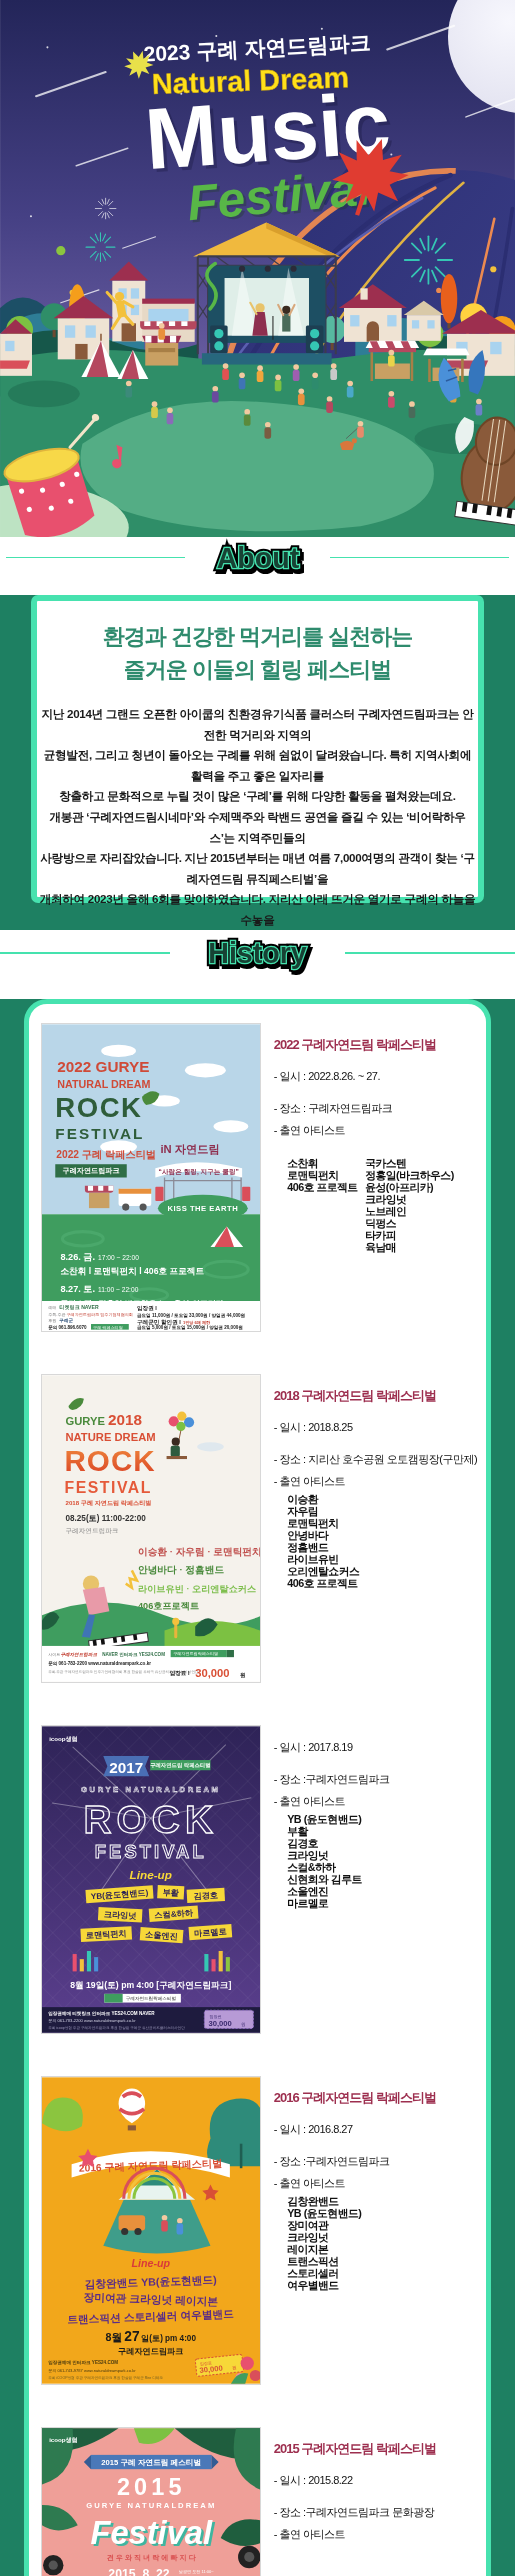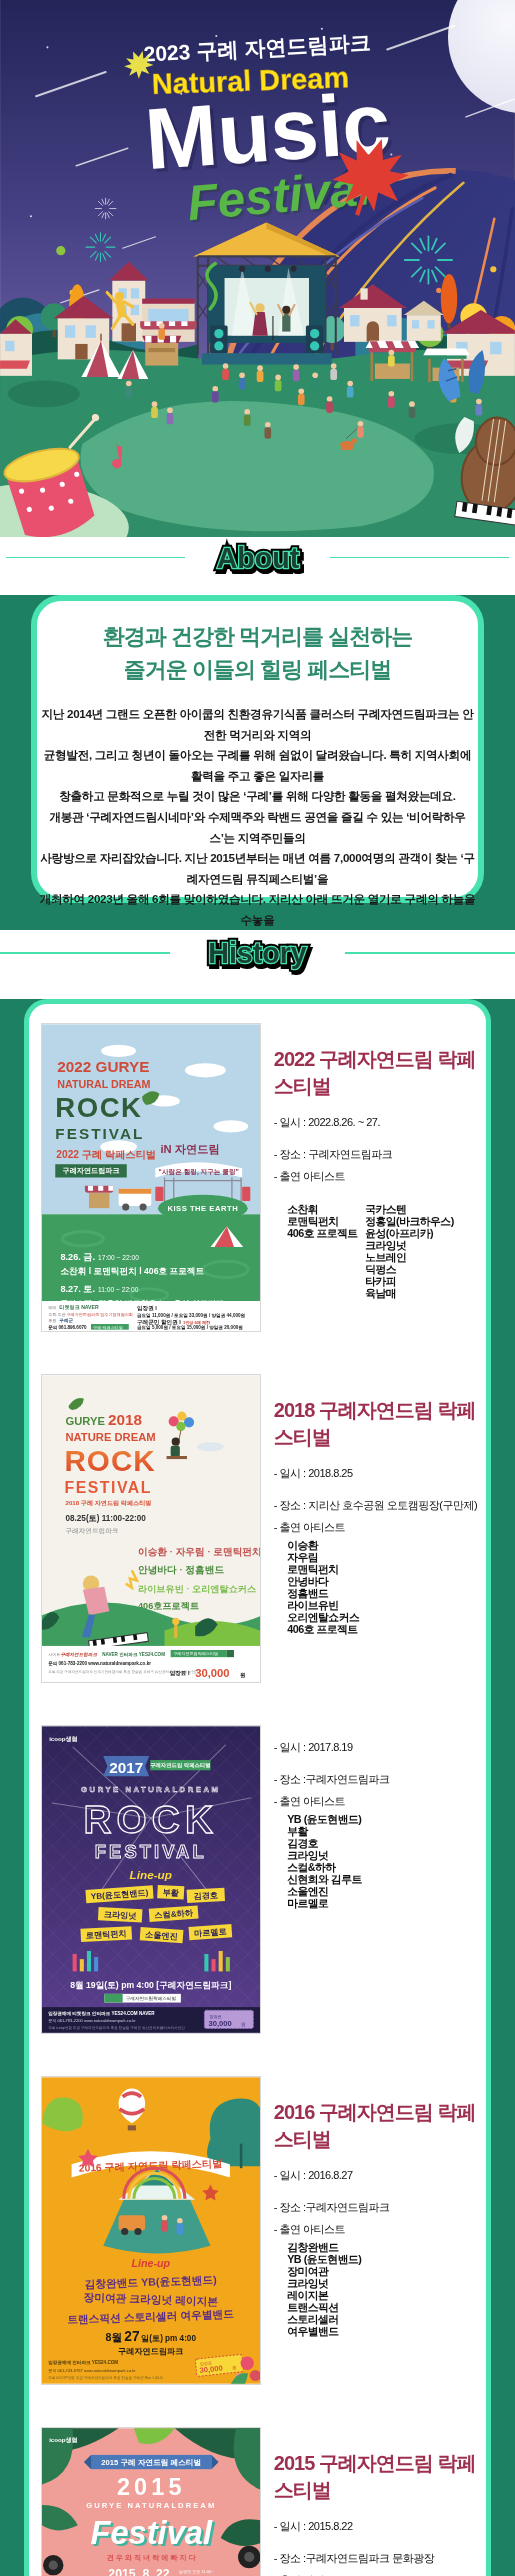--- a/index.html
+++ b/index.html
@@ -15,35 +15,35 @@
   .band.about-band{height:41px;}
   .band.history-band{height:46px;}
   .hline{width:179px;height:1.5px;background:#45e2ae;flex:none;}
   .htitle{flex:none;}
 
   
   .green{background:#1e8062;width:515px;}
   .green.about-green{height:335px;}
   .green.history-green{height:1819px;}
 
-  .card{background:#fff;border:6.2px solid #47e2af;border-radius:30px;margin:0 auto;box-sizing:border-box;}
+  .card{background:#fff;border:6.2px solid #47e2af;border-radius:7px;margin:0 auto;box-sizing:border-box;}
   .about-card{width:453px;height:308px;margin-top:17px;text-align:center;}
   .about-card .hl{color:#2e8b6d;font-size:22px;font-weight:800;letter-spacing:-1px;line-height:33px;}
   .about-card .hl1{margin-top:18.5px;}
   .about-card .sub{color:#9d2f4f;font-size:24px;font-weight:800;letter-spacing:-1px;margin-top:21.6px;}
   .about-card .para{margin-top:18.5px;}
   .about-card .para div{font-size:11.6px;font-weight:600;color:#1a1a1a;line-height:20.6px;letter-spacing:-0.3px;}
 
   .history-card{width:467px;height:1755px;margin-top:23px;border-width:5.2px;border-radius:23px;padding:18.5px 0 0 12.4px;}
 
   .entry{display:flex;margin-bottom:42px;}
   .poster{width:220px;height:309px;flex:none;border:0.5px solid #d8d8d8;box-sizing:border-box;background:#fff;}
   .poster svg{display:block;width:100%;height:100%;}
   .etext{margin-left:12.4px;width:206px;}
-  .e-title{margin-top:23px;font-size:20px;font-weight:800;color:#9d2f4f;letter-spacing:-1px;}
+  .e-title{margin-top:13px;font-size:13px;font-weight:800;color:#9d2f4f;letter-spacing:-1px;}
   .e-detail{font-size:11px;font-weight:400;color:#121212;letter-spacing:-0.5px;}
   .e-date{margin-top:15.5px;}
   .e-venue{margin-top:17px;}
   .e-artists-label{margin-top:6.7px;}
   .alist{margin-top:4.1px;padding-left:13.4px;}
   .alist div{font-size:10.8px;font-weight:700;color:#121212;line-height:12px;letter-spacing:-0.5px;}
   .cols{display:flex;margin-top:19px;padding-left:13.4px;}
   .cols .alist{margin-top:0;padding-left:0;}
   .cols .c1{width:78px;flex:none;}
 </style>

